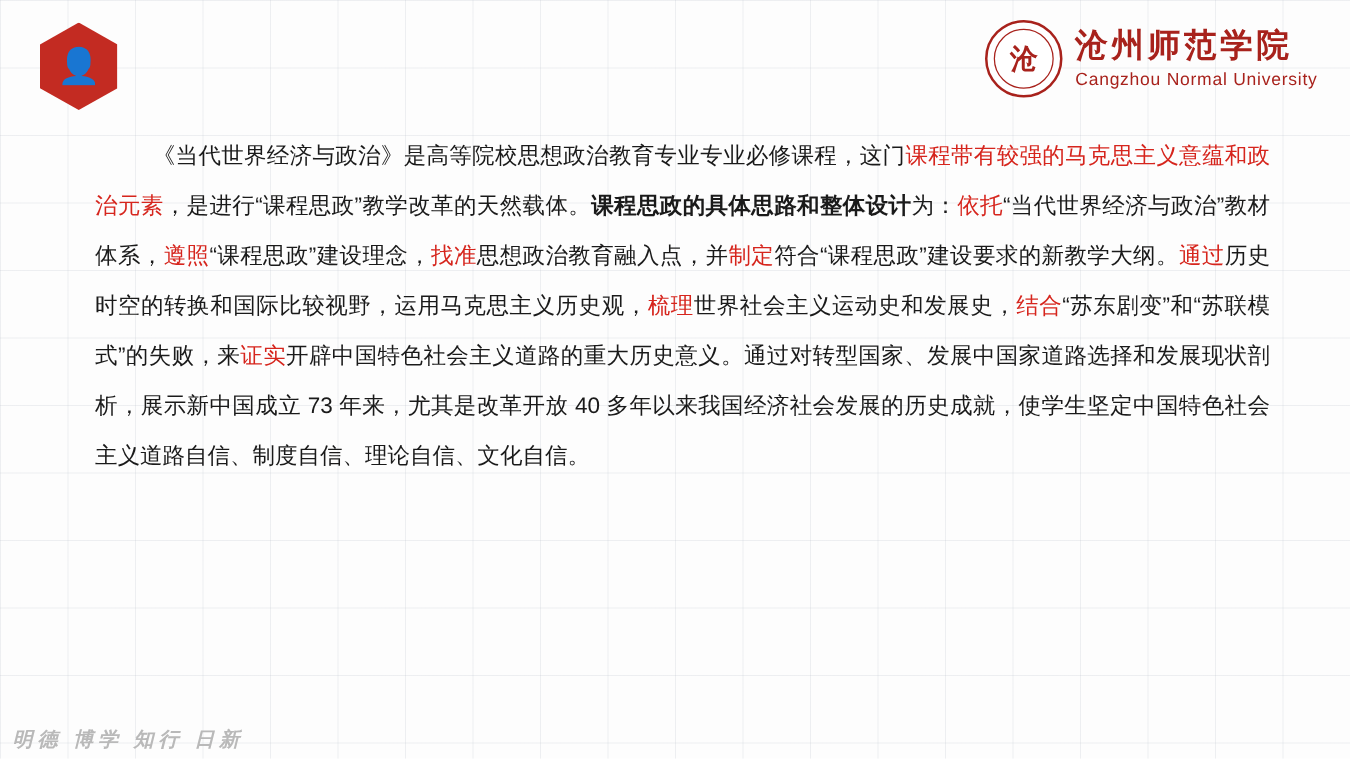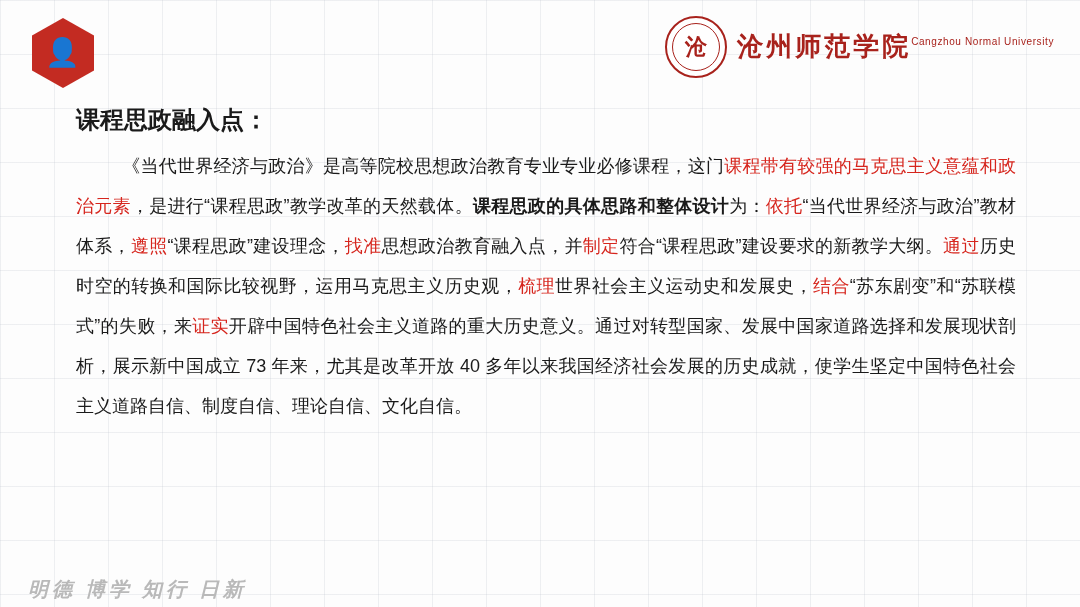--- a/index.html
+++ b/index.html
@@ -96,34 +96,34 @@
     display: flex;
     align-items: center;
     justify-content: center;
     color: #a8221c;
     font-size: 22px;
     font-weight: bold;
     font-family: "Liberation Serif", serif;
   }
   .logo-words {
     display: flex;
-    flex-direction: row;
+    flex-direction: column;
     justify-content: flex-end;
   }
   .logo-cn {
     font-size: 26px;
     font-weight: bold;
     color: #a8221c;
     letter-spacing: 3px;
     font-family: "Liberation Serif", serif;
     line-height: 1.1;
     white-space: nowrap;
   }
   .logo-en {
-    font-size: 10px;
+    font-size: 14px;
     color: #a8221c;
     letter-spacing: 0.6px;
     text-align: center;
     margin-top: 3px;
     white-space: nowrap;
   }
 
   
   .content {
     position: absolute;
@@ -144,24 +144,24 @@
     text-align: justify;
     text-justify: inter-ideograph;
   }
   .indent { display: inline-block; width: 46px; }
   .red { color: #d6251d; }
   .bold { font-weight: bold; }
 
   
   .footer-motto {
     position: absolute;
-    left: 28px;
+    left: 10px;
     bottom: 4px;
-    font-size: 20px;
-    font-family: Liberation Serif, serif;
+    font-size: 16px;
+    font-family: Liberation Sans, sans-serif;
     font-weight: bold;
     color: #b9b9b9;
     letter-spacing: 4px;
     font-style: italic;
   }
 </style>
 </head>
 <body>
 
 <div class="slide">
@@ -179,20 +179,19 @@
         <div class="seal-mark">沧</div>
       </div>
       <div class="logo-words">
         <div class="logo-cn">沧州师范学院</div>
         <div class="logo-en">Cangzhou Normal University</div>
       </div>
     </div>
   </div>
 
   <div class="content">
-    <div class="subtitle">课程思政融入点：</div>
     <div class="para">
       <span class="indent"></span><span id="para-runs"><span>《当代世界经济与政治》是高等院校思想政治教育专业专业必修课程，这门</span><span class="red">课程带有较强的马克思主义意蕴和政治元素</span><span>，是进行“课程思政”教学改革的天然载体。</span><span class="bold">课程思政的具体思路和整体设计</span><span>为：</span><span class="red">依托</span><span>“当代世界经济与政治”教材体系，</span><span class="red">遵照</span><span>“课程思政”建设理念，</span><span class="red">找准</span><span>思想政治教育融入点，并</span><span class="red">制定</span><span>符合“课程思政”建设要求的新教学大纲。</span><span class="red">通过</span><span>历史时空的转换和国际比较视野，运用马克思主义历史观，</span><span class="red">梳理</span><span>世界社会主义运动史和发展史，</span><span class="red">结合</span><span>“苏东剧变”和“苏联模式”的失败，来</span><span class="red">证实</span><span>开辟中国特色社会主义道路的重大历史意义。通过对转型国家、发展中国家道路选择和发展现状剖析，展示新中国成立 73 年来，尤其是改革开放 40 多年以来我国经济社会发展的历史成就，使学生坚定中国特色社会主义道路自信、制度自信、理论自信、文化自信。</span></span>
     </div>
   </div>
 
   <div class="footer-motto">明德 博学 知行 日新</div>
 </div>
 
 </body></html>

